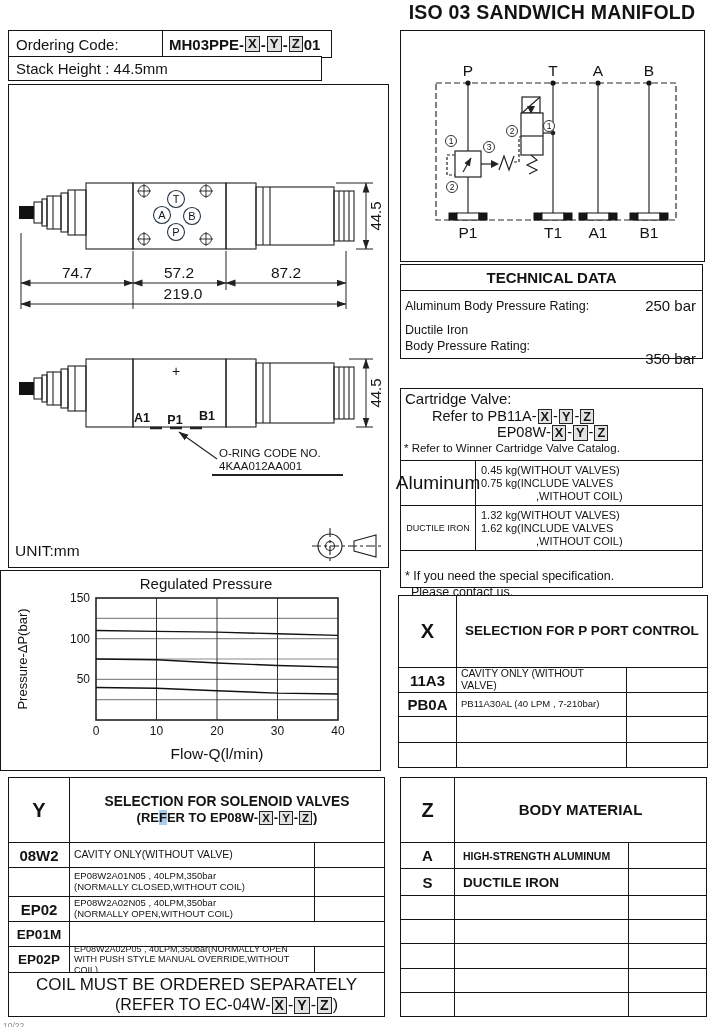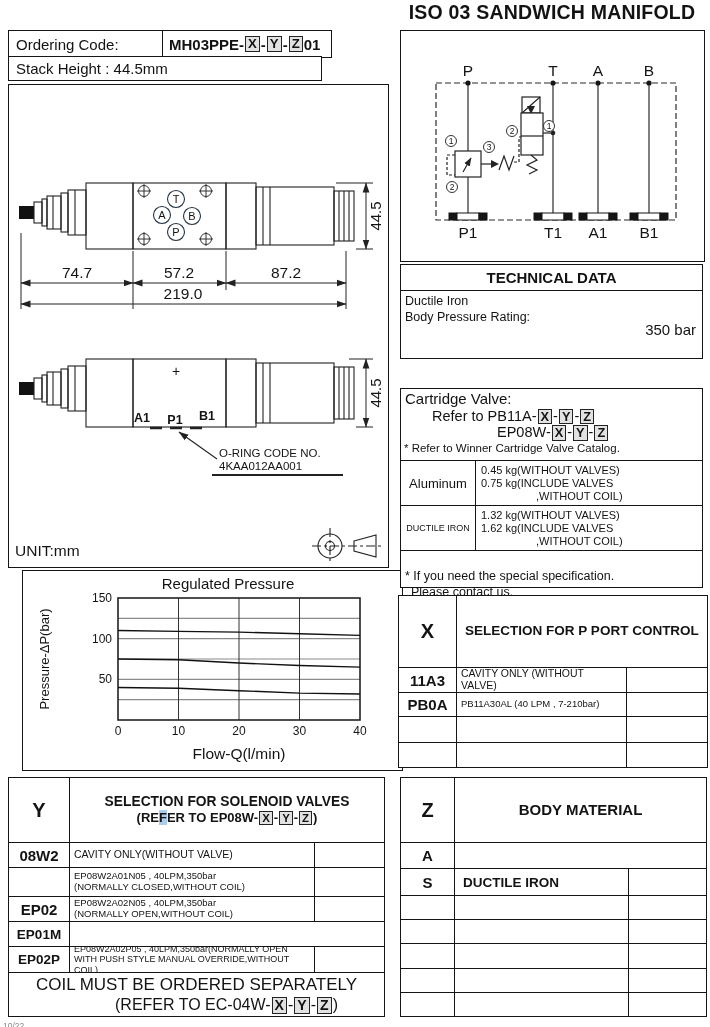--- a/index.html
+++ b/index.html
@@ -266,21 +266,21 @@
         <circle cx="321" cy="461" r="12"></circle>
           <circle cx="321" cy="461" r="4.5"></circle>
         <line x1="303" y1="461" x2="339" y2="461" stroke-dasharray="9 3 3 3"></line>
         <line x1="321" y1="443" x2="321" y2="479" stroke-dasharray="9 3 3 3"></line>
         <polygon points="345,456 367,450 367,472 345,466"></polygon>
         <line x1="339" y1="461" x2="375" y2="461" stroke-dasharray="9 3 3 3"></line>
       </g>
     </svg>
   </div>
 
-  <div class="abs bx" style="left:22px;top:570px;width:379px;height:199px;">
+  <div class="abs bx" style="left:0;top:570px;width:379px;height:199px;">
     <svg width="379" height="196" viewBox="0 0 379 196">
       <text x="205" y="18" text-anchor="middle" font-size="15">Regulated Pressure</text>
       <text transform="translate(26 88) rotate(-90)" text-anchor="middle" font-size="13">Pressure-ΔP(bar)</text>
       <text x="216" y="188" text-anchor="middle" font-size="15.5">Flow-Q(l/min)</text>
       <g>
           <line x1="95" x2="337" y1="128.66666666666666" y2="128.66666666666666" stroke="#8a8a8a" stroke-width="1.2"></line>
           <line x1="95" x2="337" y1="108.33333333333334" y2="108.33333333333334" stroke="#8a8a8a" stroke-width="1.2"></line>
           <line x1="95" x2="337" y1="88" y2="88" stroke="#8a8a8a" stroke-width="1.2"></line>
           <line x1="95" x2="337" y1="67.66666666666667" y2="67.66666666666667" stroke="#8a8a8a" stroke-width="1.2"></line>
           <line x1="95" x2="337" y1="47.33333333333333" y2="47.33333333333333" stroke="#8a8a8a" stroke-width="1.2"></line>
@@ -300,38 +300,42 @@
           <polyline points="95,88 155.5,88.81333333333333 216,92.06666666666666 276.5,94.50666666666666 337,96.13333333333333" fill="none" stroke="#111111" stroke-width="1.4"></polyline>
           <polyline points="95,116.46666666666667 155.5,117.28 216,119.72 276.5,122.16 337,122.97333333333333" fill="none" stroke="#111111" stroke-width="1.4"></polyline>
         </g>
     </svg>
   </div>
 
   <div class="tech" style="top:264px;height:27px;display:flex;align-items:center;justify-content:center;font-weight:bold;font-size:15px;">
     <span>TECHNICAL DATA</span>
   </div>
   <div class="tech" style="top:290px;height:69px;">
+    <div class="row2" style="height:29px;padding:0 6px 0 4px;">
+      <span style="font-size:12.5px;">Aluminum Body Pressure Rating:</span>
+      <span style="font-size:15px;">250 bar</span>
+    </div>
     <div class="row2" style="height:37px;padding:0 6px 0 4px;">
       <span style="font-size:12.5px;line-height:1.25;"><span>Ductile Iron</span><br><span>Body Pressure Rating:</span></span>
       <span style="font-size:15px;margin-top:40px;">350 bar</span>
     </div>
   </div>
   <div class="tech row2" style="top:358px;height:31px;padding:0 6px 0 4px;margin-top:33px;">
     <span style="font-size:16px;">Rated flow:</span>
     <span><span style="font-size:15px;margin-right:18px;">40</span><span style="font-size:15px;">l/min</span></span>
   </div>
   <div class="tech" style="top:388px;height:73px;padding-top:2px;line-height:1.12;">
     <div style="padding-left:4px;font-size:15px;">Cartridge Valve:</div>
     <div style="padding-left:31px;font-size:14.5px;white-space:nowrap;"><span>Refer to PB11A-</span><span class="xb">X</span><span>-</span><span class="xb">Y</span><span>-</span><span class="xb">Z</span></div>
     <div style="padding-left:96px;font-size:14.5px;white-space:nowrap;"><span>EP08W-</span><span class="xb">X</span><span>-</span><span class="xb">Y</span><span>-</span><span class="xb">Z</span></div>
     <div style="padding-left:3px;font-size:11.5px;margin-top:1px;">* Refer to Winner Cartridge Valve Catalog.</div>
   </div>
   <div class="tech" style="top:460px;height:91px;display:flex;flex-direction:column;">
     <div style="flex:1;display:flex;">
-      <div style="width:74px;border-right:1.3px solid #151515;display:flex;align-items:center;justify-content:center;font-size:13px;">Aluminum</div>
+      <div style="width:74px;border-right:1.3px solid #151515;display:flex;align-items:center;justify-content:center;font-size:19px;">Aluminum</div>
       <div style="flex:1;padding:3px 0 0 5px;font-size:11px;line-height:1.18;">
         <div>0.45 kg(WITHOUT VALVES)</div>
         <div>0.75 kg(INCLUDE VALVES</div>
         <div style="padding-left:55px;">,WITHOUT COIL)</div>
       </div>
     </div>
     <div style="flex:1;display:flex;border-top:1.3px solid #151515;">
       <div style="width:74px;border-right:1.3px solid #151515;display:flex;align-items:center;justify-content:center;font-size:9px;">DUCTILE IRON</div>
       <div style="flex:1;padding:3px 0 0 5px;font-size:11px;line-height:1.18;">
         <div>1.32 kg(WITHOUT VALVES)</div>
@@ -425,20 +429,21 @@
     </div>
   </div>
 
   <div class="tbl" style="left:400px;top:777px;width:307px;height:240px;box-sizing:border-box;">
     <div class="tr first" style="height:64px;">
       <div class="tc first hdrkey" style="width:53px;">Z</div>
       <div class="tc titlecell" style="flex:1;font-size:15px;">BODY MATERIAL</div>
     </div>
     <div class="tr" style="height:25px;">
       <div class="tc first keycell" style="width:53px;">A</div>
+      <div class="tc" style="width:174px;box-sizing:border-box;padding-left:8px;font-size:10.5px;font-weight:bold;">HIGH-STRENGTH ALUMINUM</div>
       <div class="tc" style="flex:1;"></div>
     </div>
     <div class="tr" style="height:26px;">
       <div class="tc first keycell" style="width:53px;">S</div>
       <div class="tc" style="width:174px;box-sizing:border-box;padding-left:8px;font-size:13.5px;font-weight:bold;">DUCTILE IRON</div>
       <div class="tc" style="flex:1;"></div>
     </div>
     <div class="tr fill">
       <div class="tc first" style="width:53px;"></div>
         <div class="tc" style="width:174px;box-sizing:border-box;"></div>

